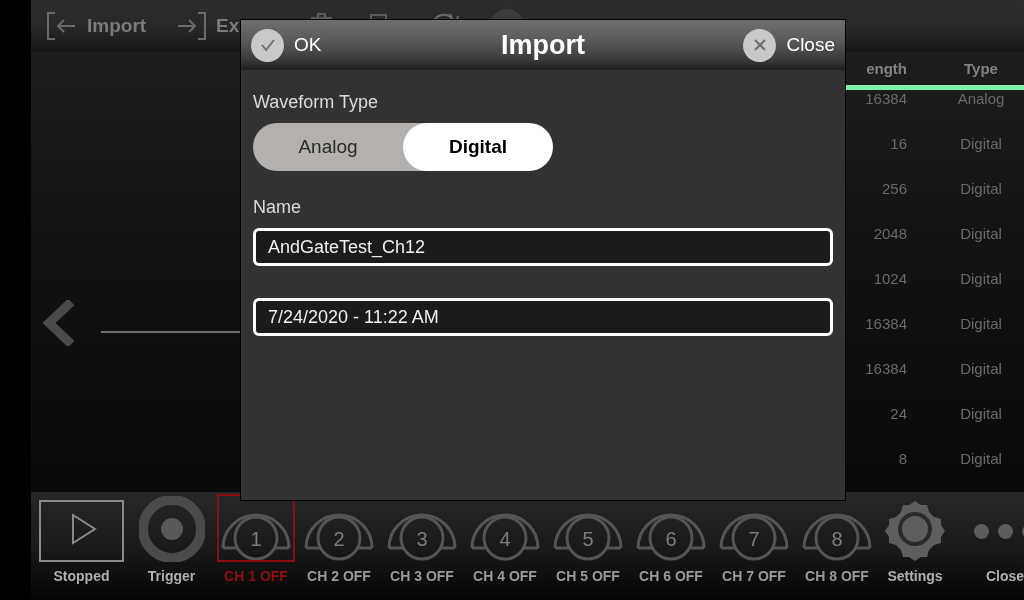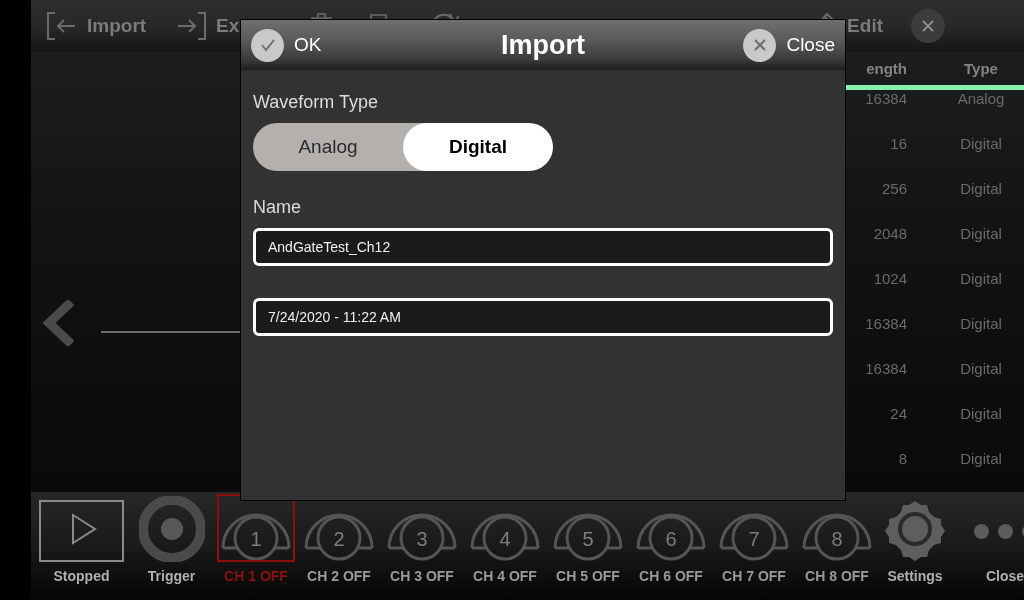--- a/index.html
+++ b/index.html
@@ -98,21 +98,21 @@
   }
   .seg-opt {
     display: flex; align-items: center; justify-content: center;
     width: 150px; font-size: 19px; color: #2a2a2a; border-radius: 24px;
   }
   .seg-opt.active { background: #ffffff; font-weight: bold; color: #000; }
 
   .txtbox {
     height: 38px; background: #1b1b1b; border: 3px solid #ffffff; border-radius: 6px;
     display: flex; align-items: center; padding: 0 12px;
-    color: #f0f0f0; font-size: 14px; margin-bottom: 32px;
+    color: #f0f0f0; font-size: 18px; margin-bottom: 32px;
   }
 
   
   .bottombar {
     position: absolute; left: 0; top: 492px; width: 1024px; height: 108px;
     background: linear-gradient(180deg, #272727 0%, #1a1a1a 50%, #050505 100%);
   }
   .run-btn {
     position: absolute; left: 8px; top: 8px; width: 85px; height: 62px;
     border: 2px solid #8a8a8a; display: flex; align-items: center; justify-content: center;
@@ -193,29 +193,20 @@
 
     <div class="tb-item">
       <span class="tb-icon">
         <svg width="34" height="32" viewBox="0 0 34 32">
           <path d="M27 16 A11 11 0 1 0 20 26" fill="none" stroke="#6b6b6b" stroke-width="2"></path>
           <polyline points="22,4 27,16 30,6" fill="none" stroke="#6b6b6b" stroke-width="2"></polyline>
         </svg>
       </span>
     </div>
 
-    <div class="tb-item" style="margin-left:auto;">
-      <span class="tb-icon">
-        <svg width="34" height="32" viewBox="0 0 34 32">
-          <path d="M22 4 L28 10 L12 26 L5 28 L7 21 Z" fill="none" stroke="#6b6b6b" stroke-width="2"></path>
-          <line x1="20" y1="7" x2="26" y2="13" stroke="#6b6b6b" stroke-width="2"></line>
-        </svg>
-      </span>
-      <span>Edit</span>
-    </div>
 
     <div class="tb-item" style="padding-right:110px;">
       <span class="tb-close">
         <svg width="20" height="20" viewBox="0 0 20 20">
           <line x1="5" y1="5" x2="15" y2="15" stroke="#8d8d8d" stroke-width="2"></line>
           <line x1="15" y1="5" x2="5" y2="15" stroke="#8d8d8d" stroke-width="2"></line>
         </svg>
       </span>
     </div>
   </div>

